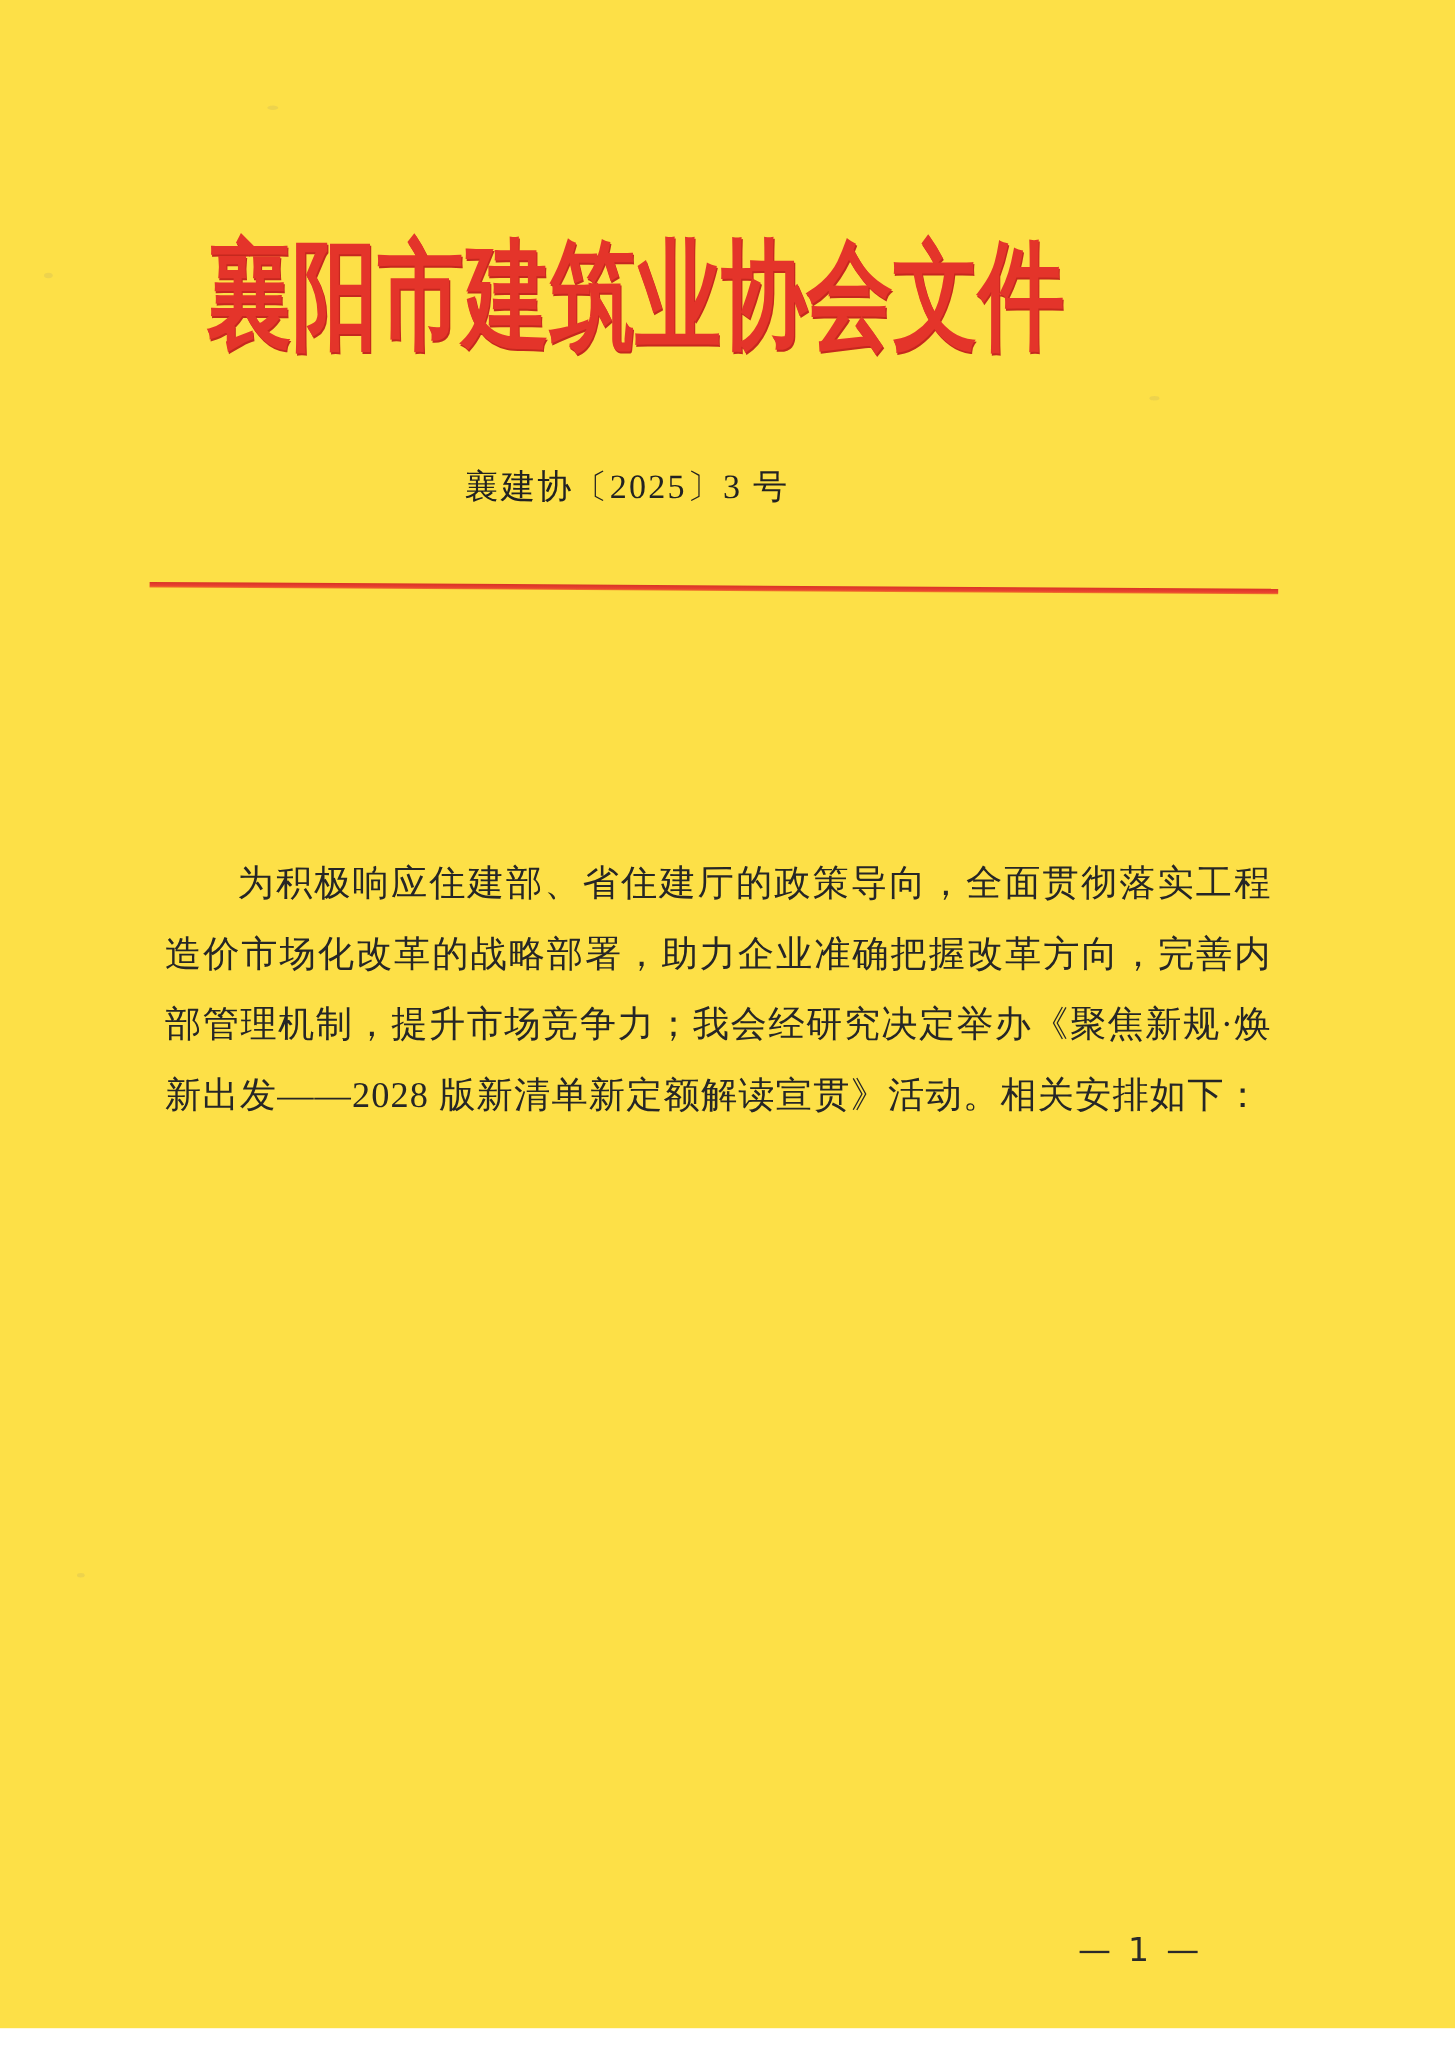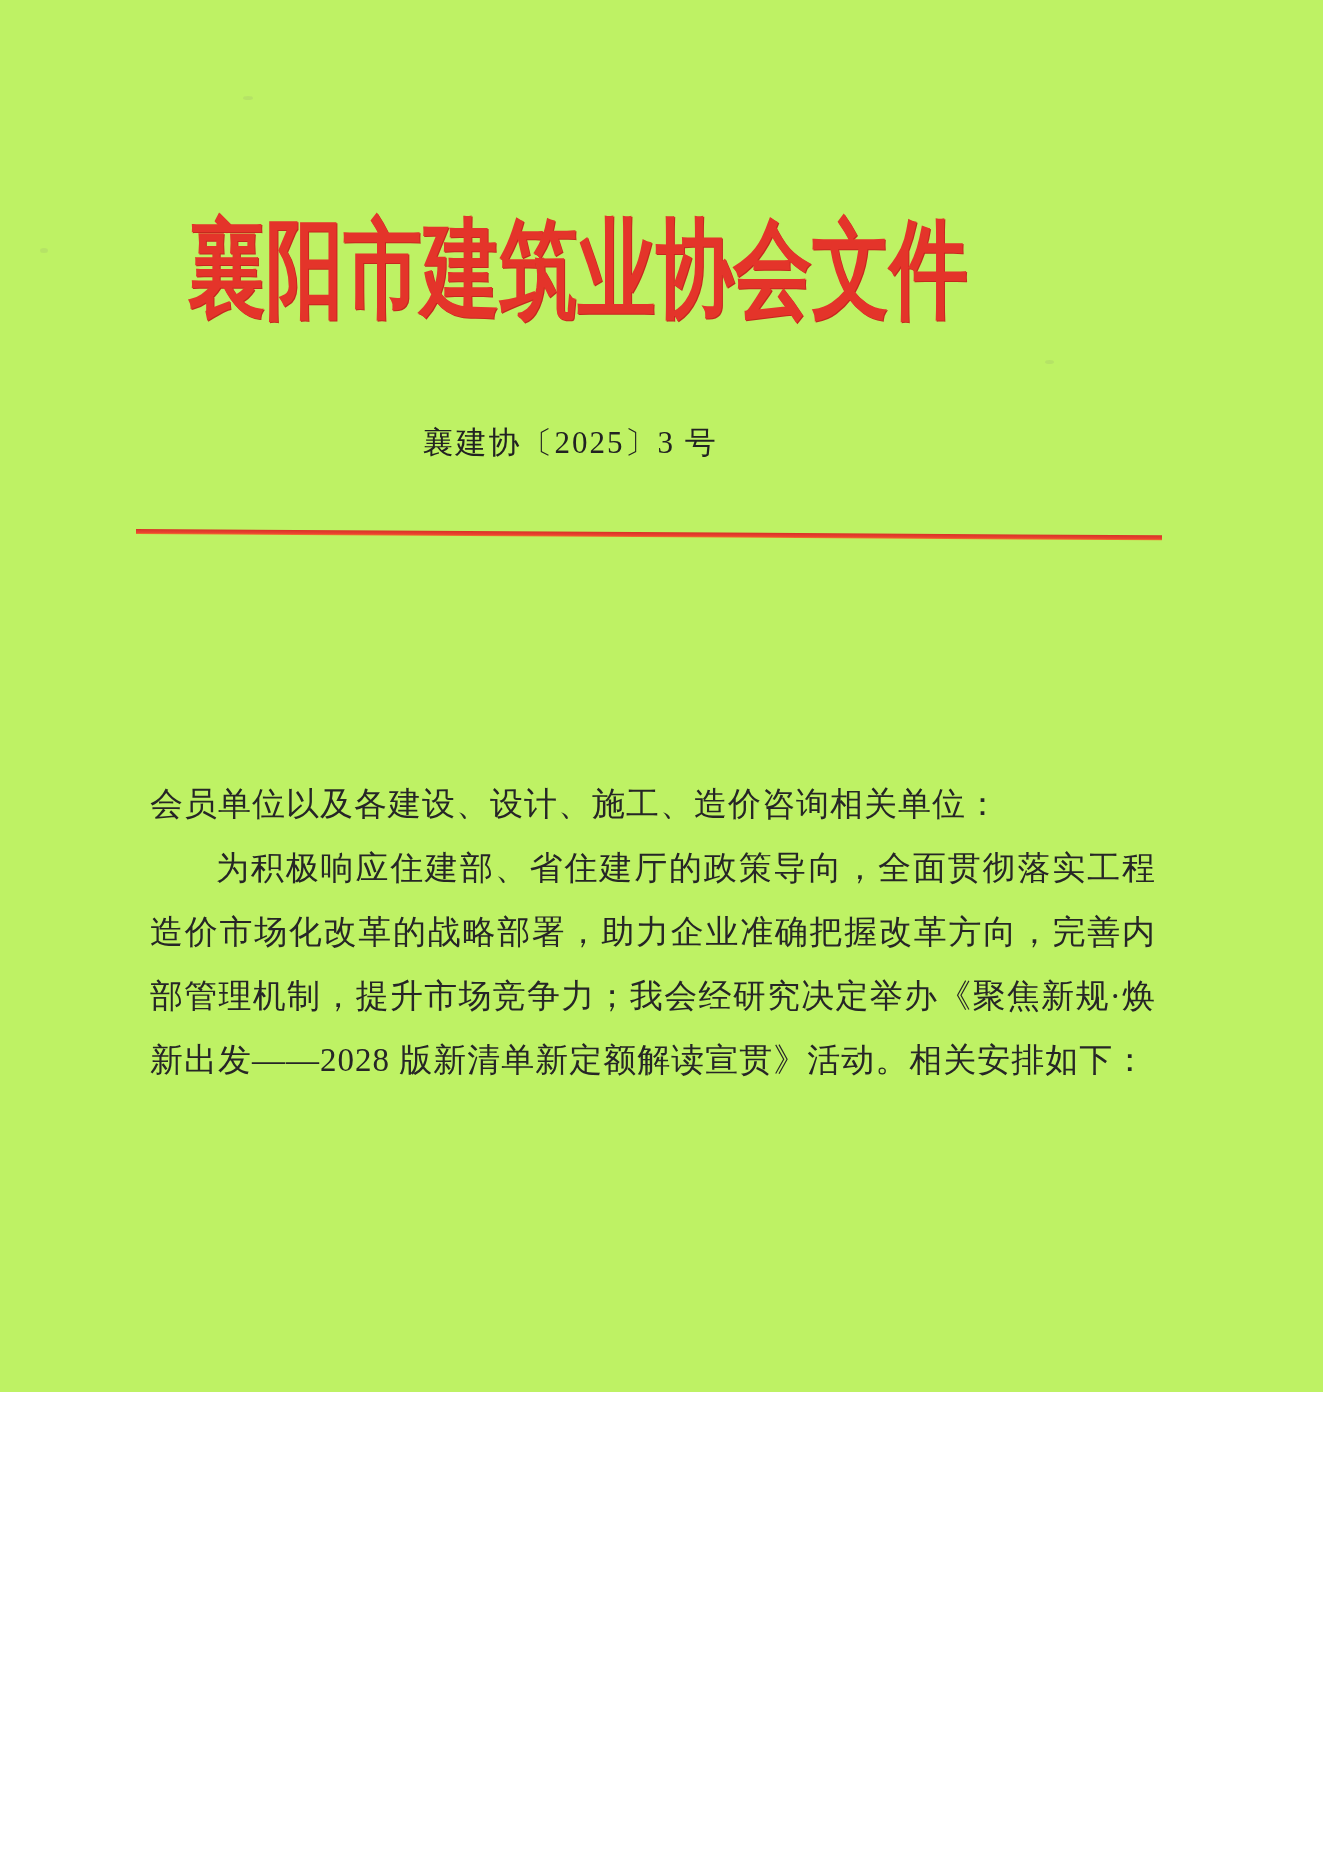--- a/index.html
+++ b/index.html
@@ -3,22 +3,22 @@
 <meta charset="utf-8">
 <style>
   html, body {
     margin: 0;
     padding: 0;
     background: #ffffff;
   }
   .page {
     position: relative;
     width: 1323px;
-    height: 1392px;
-    background: #bef264;
+    height: 1844px;
+    background: #fde047;
     overflow: hidden;
     font-family: "Liberation Serif", "DejaVu Serif", serif;
     color: #1c1c1c;
   }
   
   .org-title {
     position: absolute;
     top: 198px;
     left: 0;
     width: 1155px;
@@ -121,19 +121,18 @@
   <div class="smudge s4"></div>
 
   <div class="org-title">襄阳市建筑业协会文件</div>
 
   <div class="doc-number">襄建协〔2025〕3 号</div>
 
   <div class="red-divider"></div>
 
 
   <div class="body-text">
-    <p class="salutation">会员单位以及各建设、设计、施工、造价咨询相关单位：</p>
     <p class="para">为积极响应住建部、省住建厅的政策导向，全面贯彻落实工程造价市场化改革的战略部署，助力企业准确把握改革方向，完善内部管理机制，提升市场竞争力；我会经研究决定举办《聚焦新规·焕新出发——2028 版新清单新定额解读宣贯》活动。相关安排如下：</p>
   </div>
 
   <div class="page-number">— 1 —</div>
 
 </div>
 
 </body></html>

